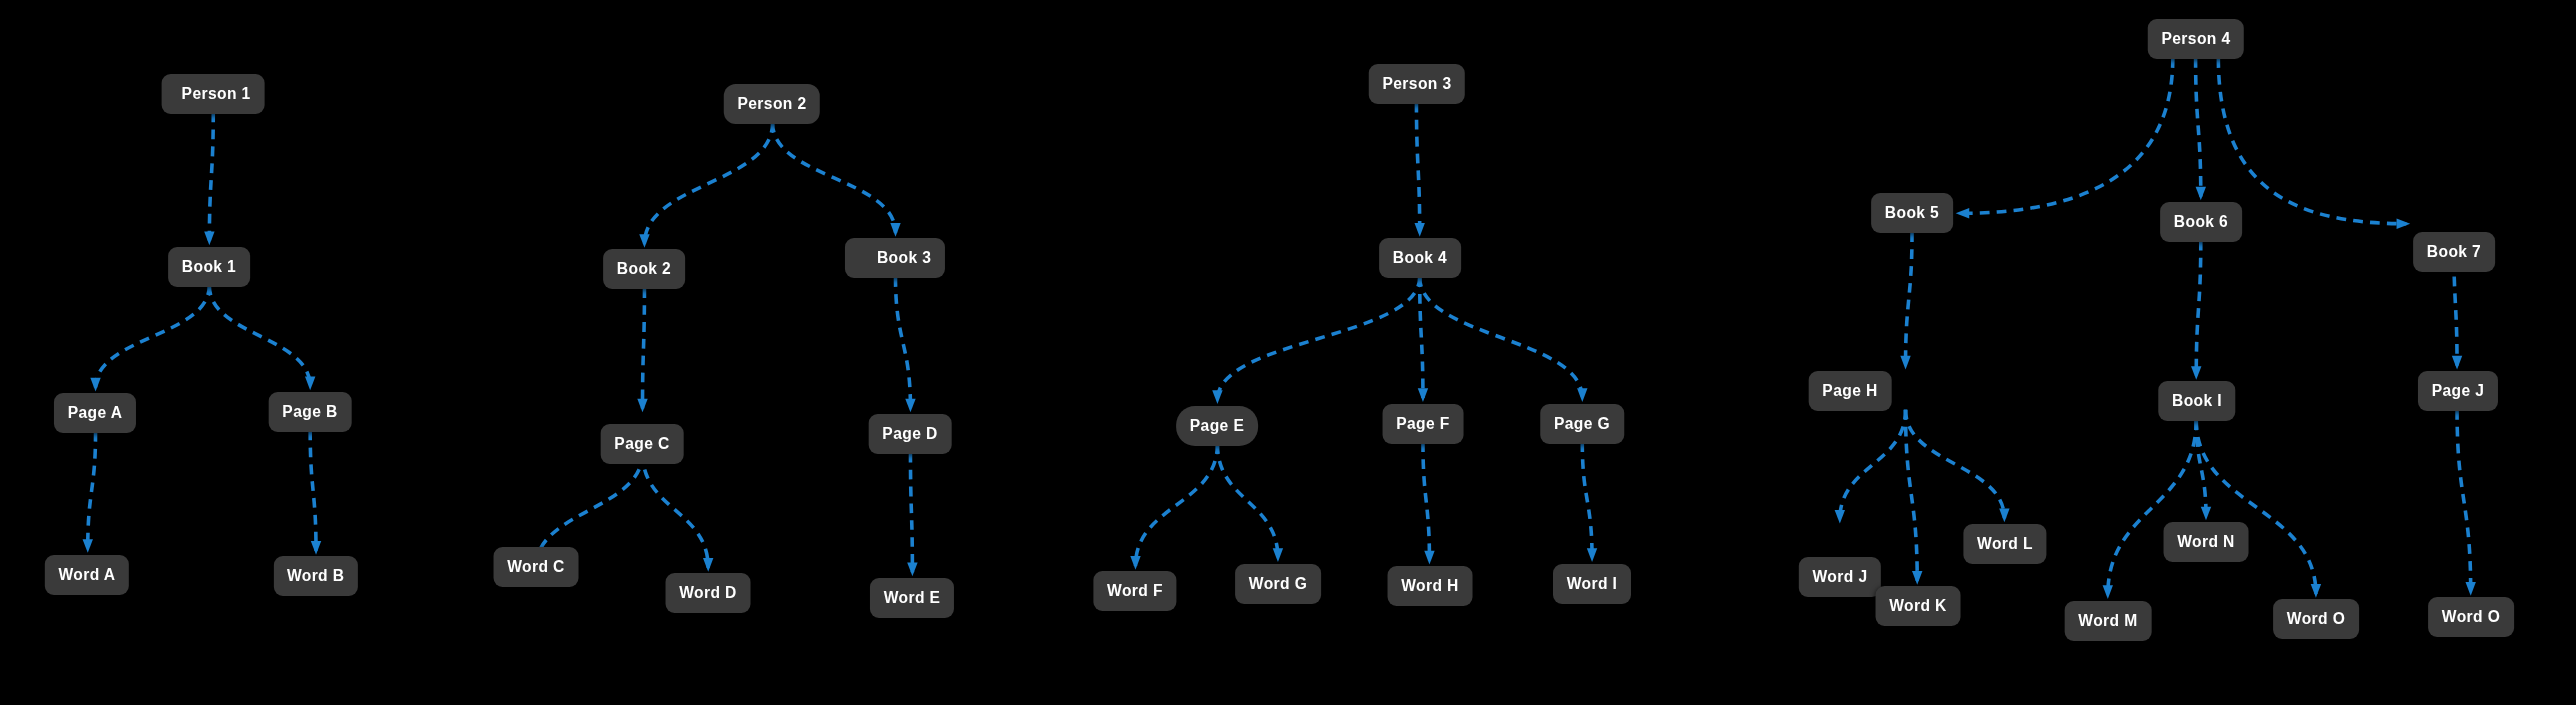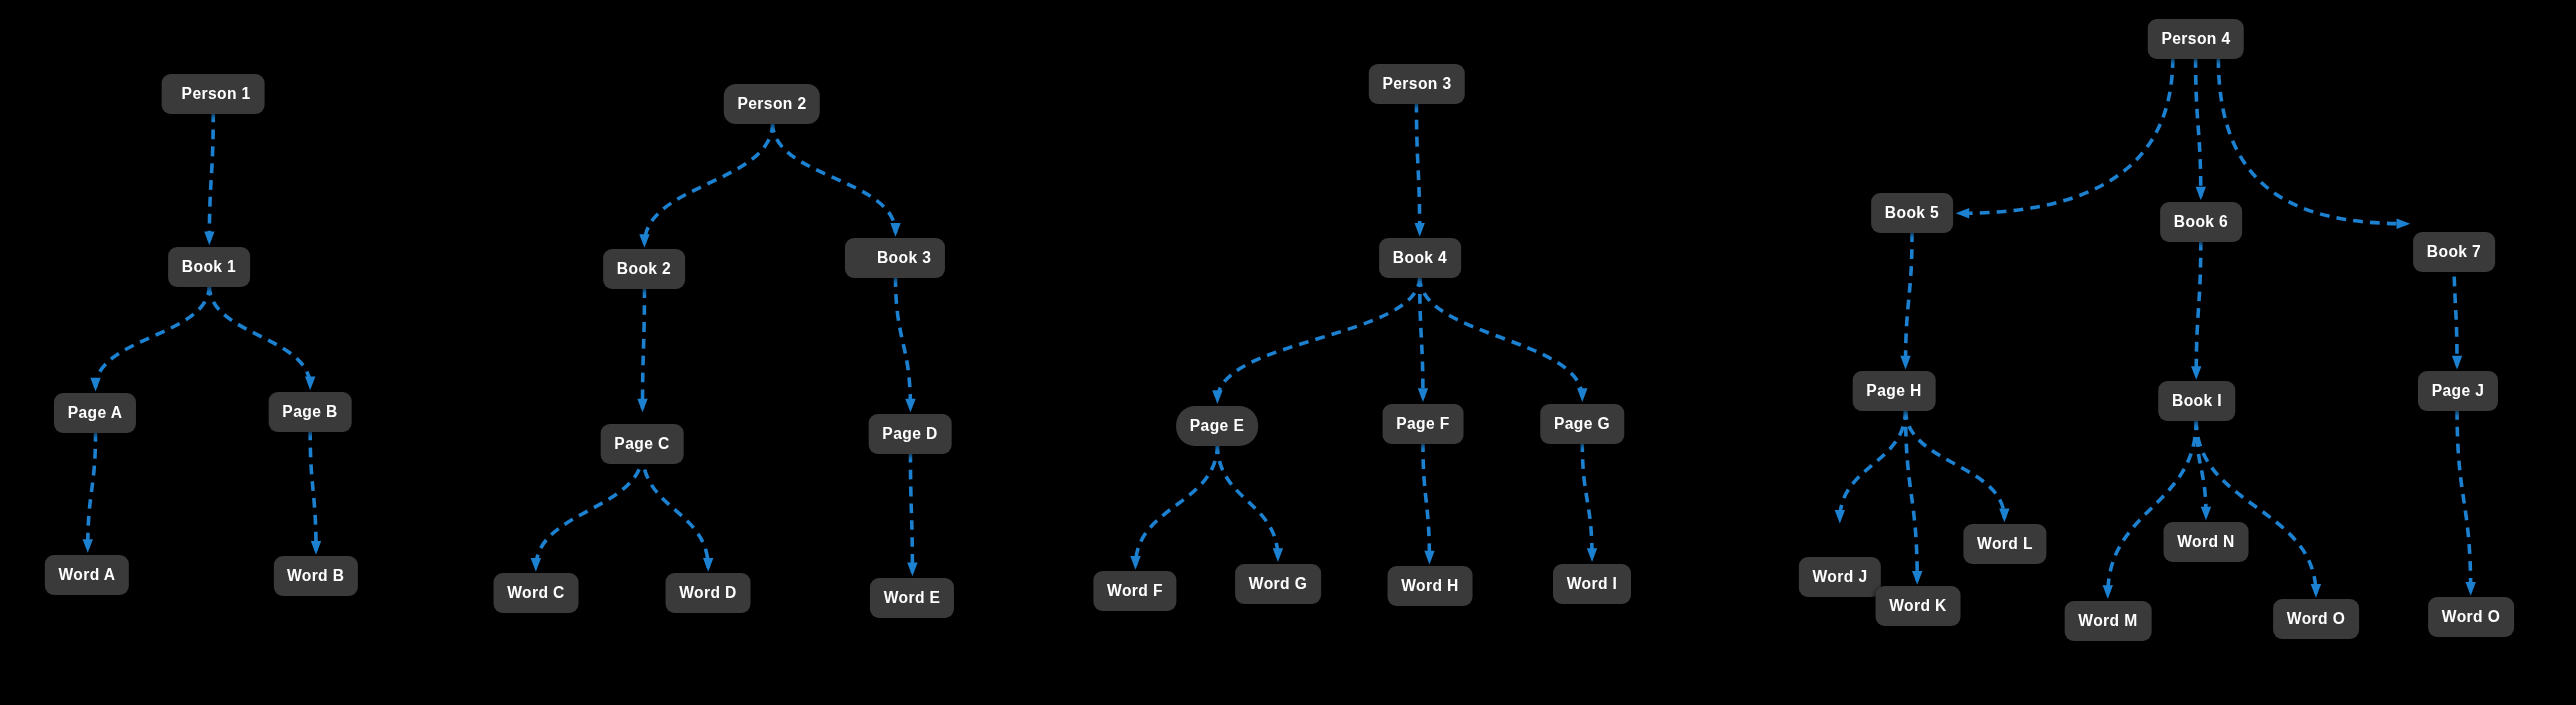--- a/index.html
+++ b/index.html
@@ -85,37 +85,37 @@
     <div class="node" style="left: 209px; top: 267px;">Book 1</div>
     <div class="node" style="left: 95px; top: 413px;">Page A</div>
     <div class="node" style="left: 310px; top: 412px;">Page B</div>
     <div class="node" style="left: 87px; top: 575px;">Word A</div>
     <div class="node" style="left: 316px; top: 576px; padding-left: 13px;">Word B</div>
     <div class="node" style="left: 772px; top: 104px; border-radius: 12px;">Person 2</div>
     <div class="node" style="left: 644px; top: 269px;">Book 2</div>
     <div class="node" style="left: 895px; top: 258px; padding-left: 32px;">Book 3</div>
     <div class="node" style="left: 642px; top: 444px;">Page C</div>
     <div class="node" style="left: 910px; top: 434px;">Page D</div>
-    <div class="node" style="left: 536px; top: 593px;">Word C</div>
+    <div class="node" style="left: 536px; top: 567px;">Word C</div>
     <div class="node" style="left: 708px; top: 593px;">Word D</div>
     <div class="node" style="left: 912px; top: 598px;">Word E</div>
     <div class="node" style="left: 1417px; top: 84px;">Person 3</div>
     <div class="node" style="left: 1420px; top: 258px;">Book 4</div>
     <div class="node" style="left: 1217px; top: 426px; border-radius: 19px;">Page E</div>
     <div class="node" style="left: 1423px; top: 424px;">Page F</div>
     <div class="node" style="left: 1582px; top: 424px;">Page G</div>
     <div class="node" style="left: 1135px; top: 591px;">Word F</div>
     <div class="node" style="left: 1278px; top: 584px;">Word G</div>
     <div class="node" style="left: 1430px; top: 586px;">Word H</div>
     <div class="node" style="left: 1592px; top: 584px;">Word I</div>
     <div class="node" style="left: 2196px; top: 39px;">Person 4</div>
     <div class="node" style="left: 1912px; top: 213px;">Book 5</div>
     <div class="node" style="left: 2201px; top: 222px;">Book 6</div>
     <div class="node" style="left: 2454px; top: 212px; margin-top: 40px;">Book 7</div>
-    <div class="node" style="left: 1894px; top: 391px;">Page H</div>
+    <div class="node" style="left: 1850px; top: 391px;">Page H</div>
     <div class="node" style="left: 2197px; top: 401px;">Book I</div>
     <div class="node" style="left: 2458px; top: 391px;">Page J</div>
     <div class="node" style="left: 1840px; top: 545px; margin-top: 32px;">Word J</div>
     <div class="node" style="left: 1918px; top: 606px;">Word K</div>
     <div class="node" style="left: 2005px; top: 544px;">Word L</div>
     <div class="node" style="left: 2108px; top: 621px;">Word M</div>
     <div class="node" style="left: 2206px; top: 542px;">Word N</div>
     <div class="node" style="left: 2316px; top: 619px;">Word O</div>
     <div class="node" style="left: 2471px; top: 617px;">Word O</div>
   </div>

